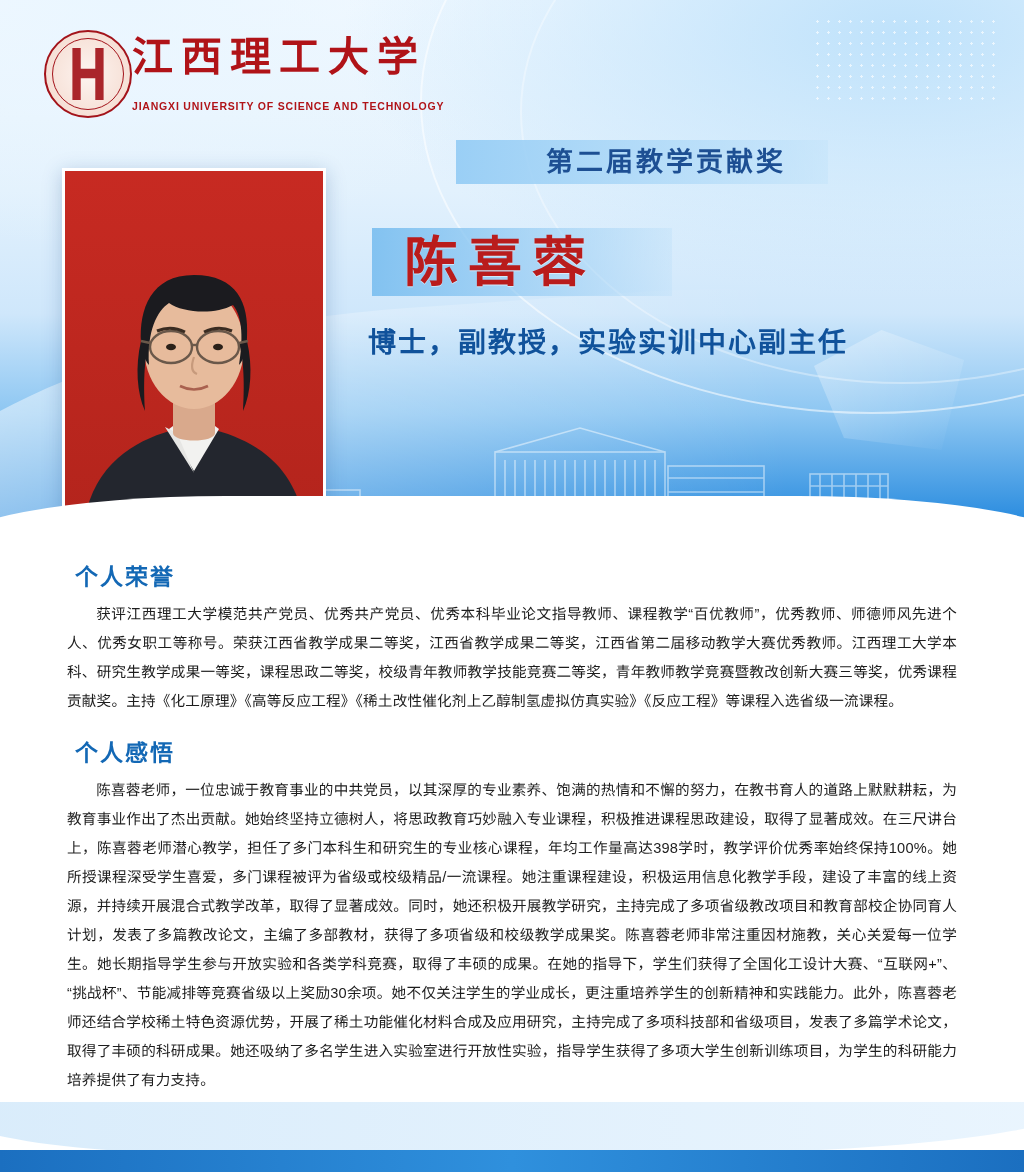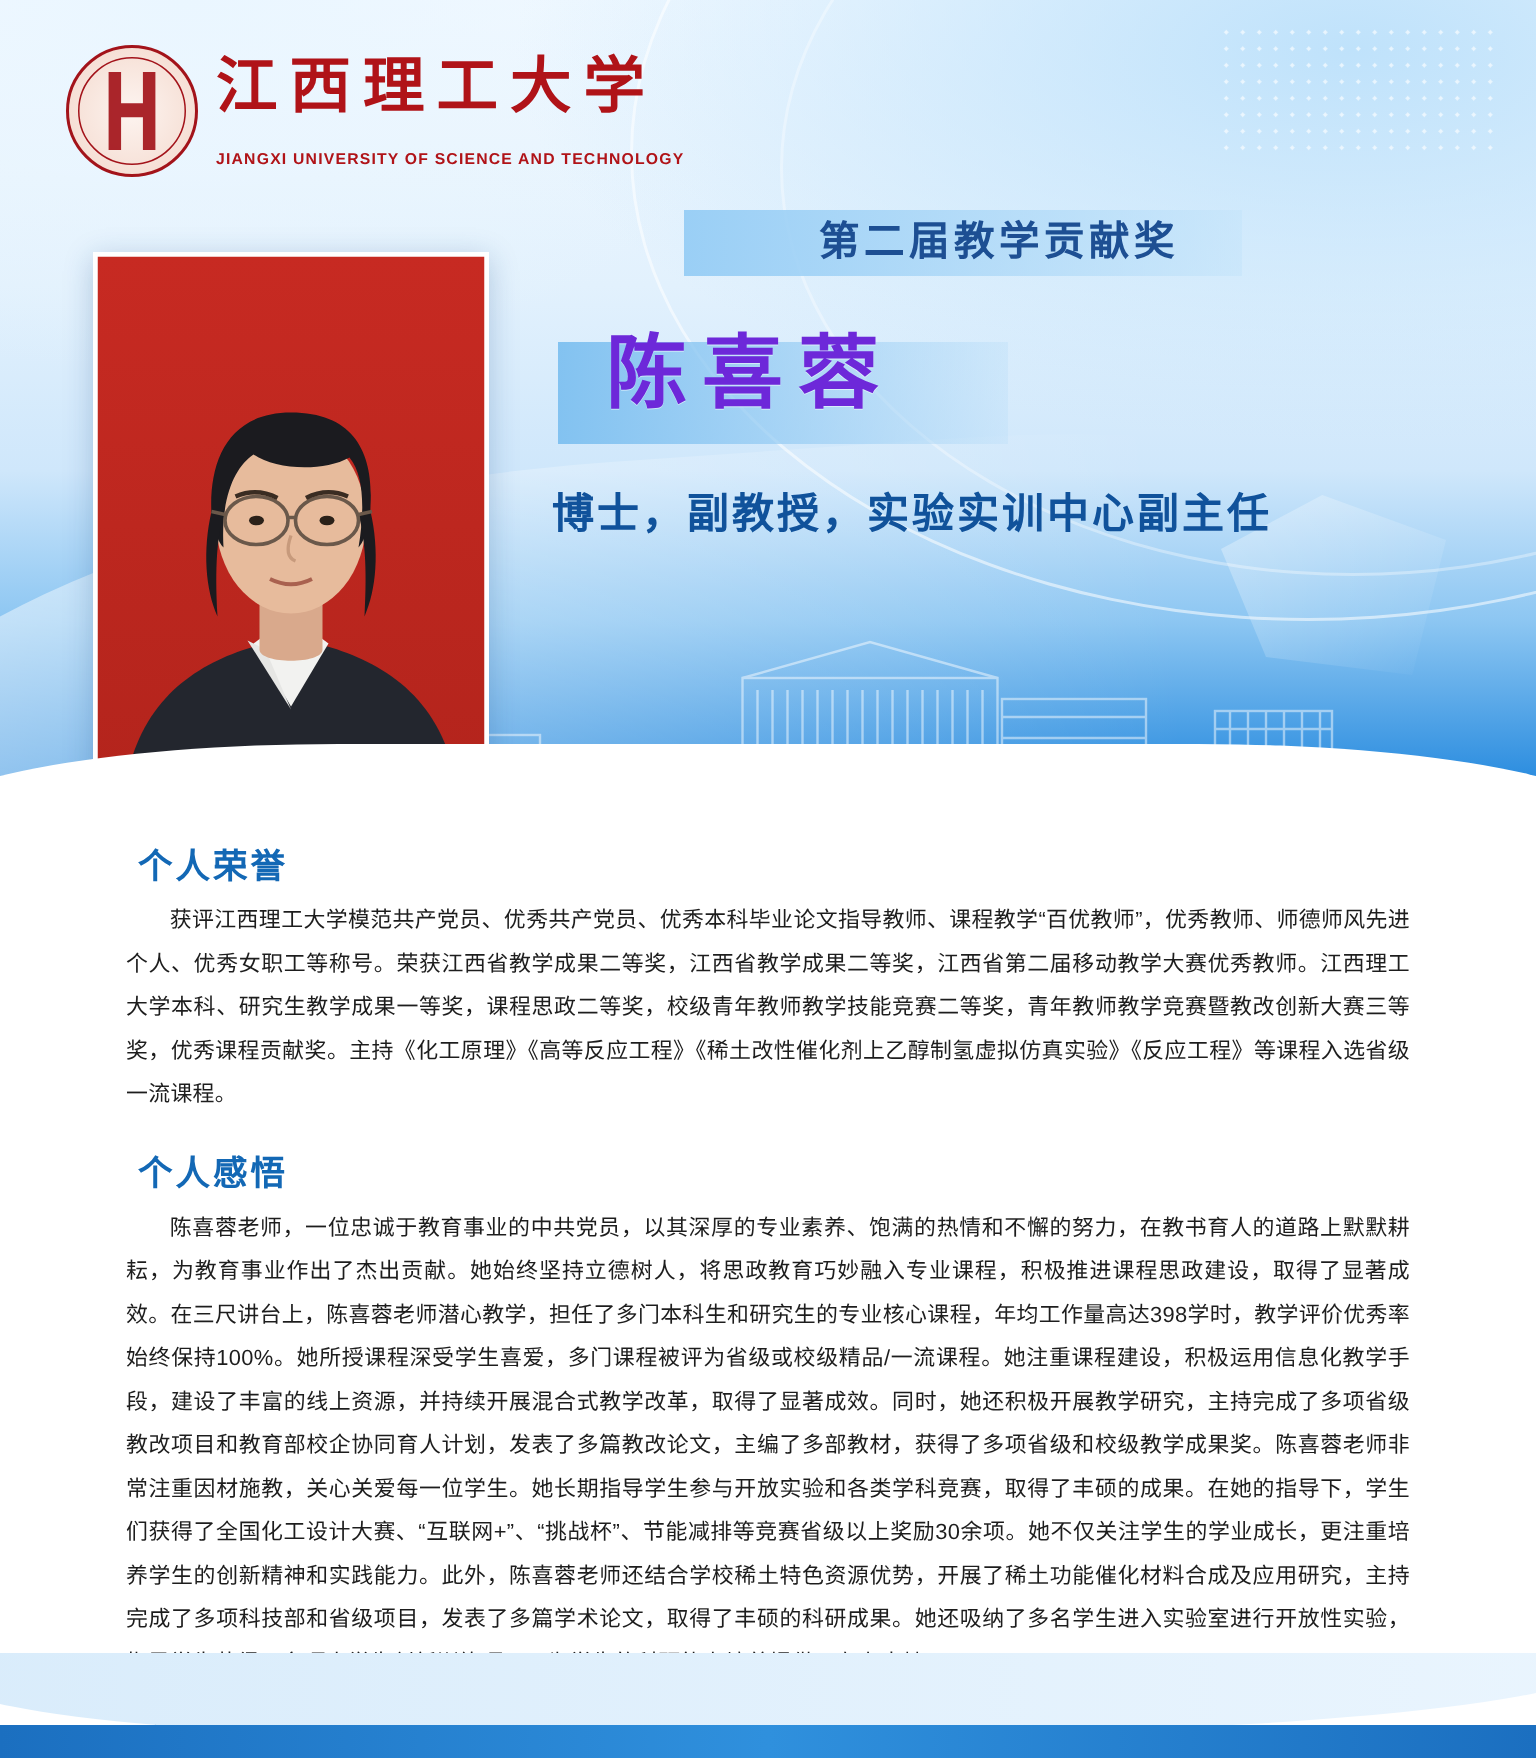--- a/index.html
+++ b/index.html
@@ -80,21 +80,20 @@
     opacity: .5;
     pointer-events: none;
   }
 
   
   .logo-wrap {
     position: absolute;
     left: 44px; top: 30px;
     display: flex;
     align-items: center;
-    gap: 12px;
   }
   .logo-badge {
     width: 84px; height: 84px;
     border-radius: 50%;
     border: 2px solid #a3131a;
     background: radial-gradient(circle at 50% 50%, #fdf4f0 0%, #f6e0d6 70%, #eccfc2 100%);
     position: relative;
     flex: none;
   }
   .logo-badge::before {
@@ -170,26 +169,26 @@
     margin-left: 24px;
   }
   .name-band {
     position: absolute;
     left: 372px; top: 228px;
     width: 300px; height: 68px;
     background: linear-gradient(90deg, rgba(126,192,240,.95) 0%, rgba(186,222,248,.35) 100%);
   }
   .name-text {
     position: absolute;
-    left: 404px; top: 212px;
+    left: 404px; top: 226px;
     font-family: "DejaVu Serif", "Liberation Serif", serif;
     font-size: 54px;
     font-weight: bold;
     letter-spacing: 10px;
-    color: #6d28d9;
+    color: #b91c1c;
     line-height: 72px;
     text-shadow: 0 1px 0 rgba(255,255,255,.5);
   }
   .role-text {
     position: absolute;
     left: 368px; top: 322px;
     font-family: "DejaVu Sans", "Liberation Sans", sans-serif;
     font-size: 28px;
     font-weight: bold;
     letter-spacing: 2px;
@@ -216,21 +215,21 @@
     background: #ffffff;
     border-radius: 50% / 100%;
   }
 
   .content {
     position: absolute;
     left: 0; top: 540px;
     width: 1024px;
   }
   .section {
-    padding: 0 84px;
+    padding: 0 67px;
     margin-bottom: 6px;
   }
   .section-title {
     font-family: "DejaVu Sans", "Liberation Sans", sans-serif;
     font-size: 23px;
     font-weight: bold;
     color: #1368b5;
     letter-spacing: 2px;
     margin: 18px 0 8px 8px;
   }

